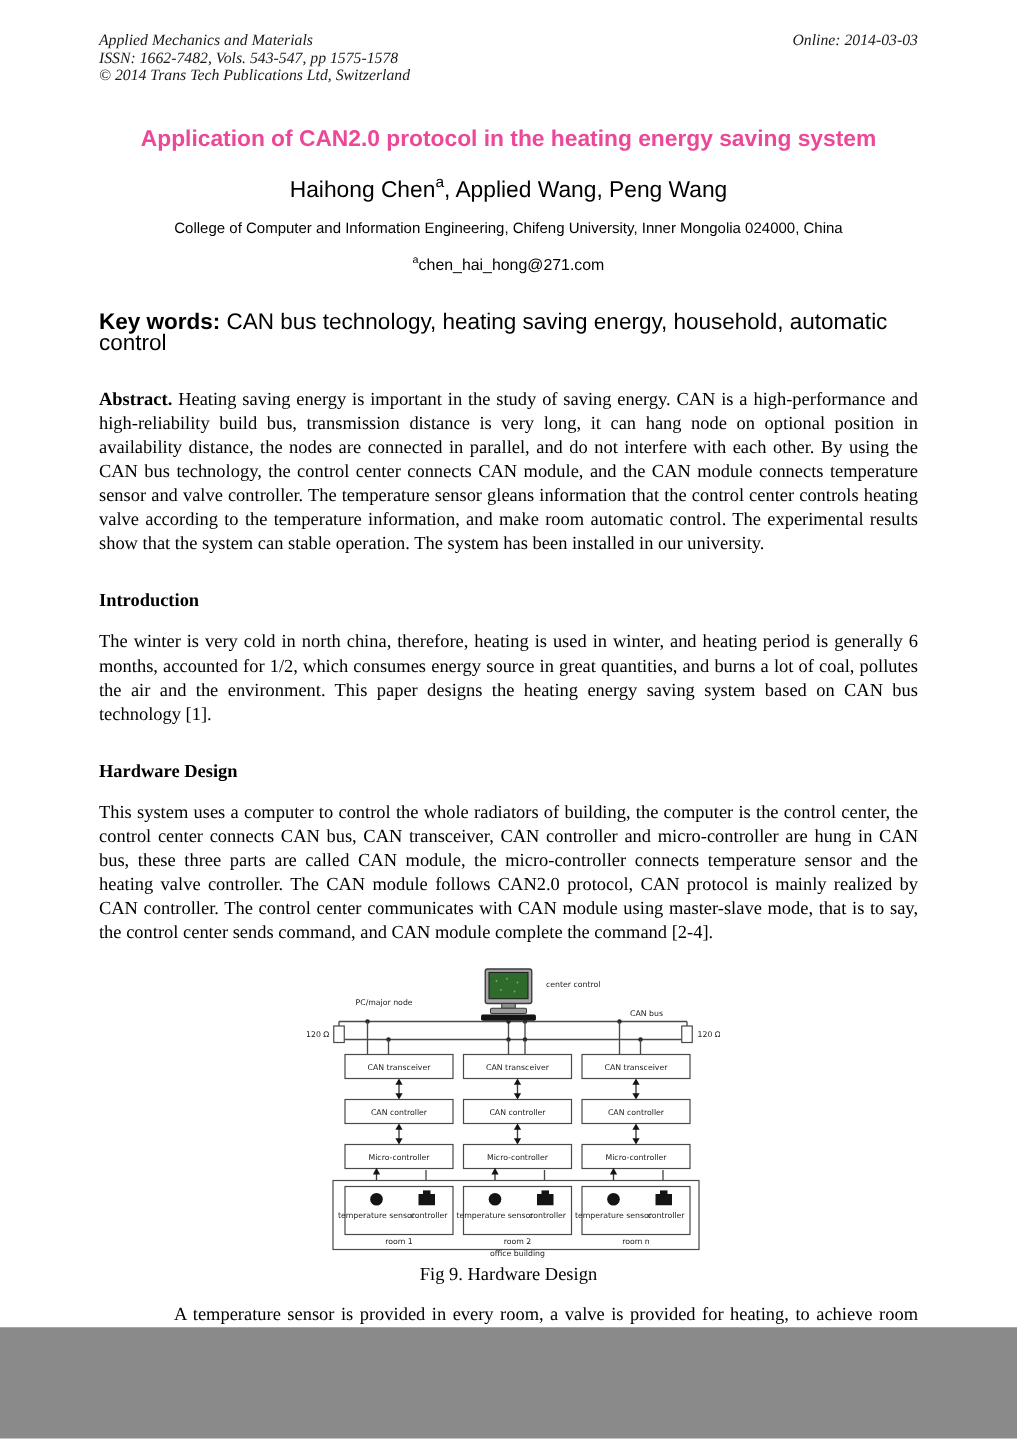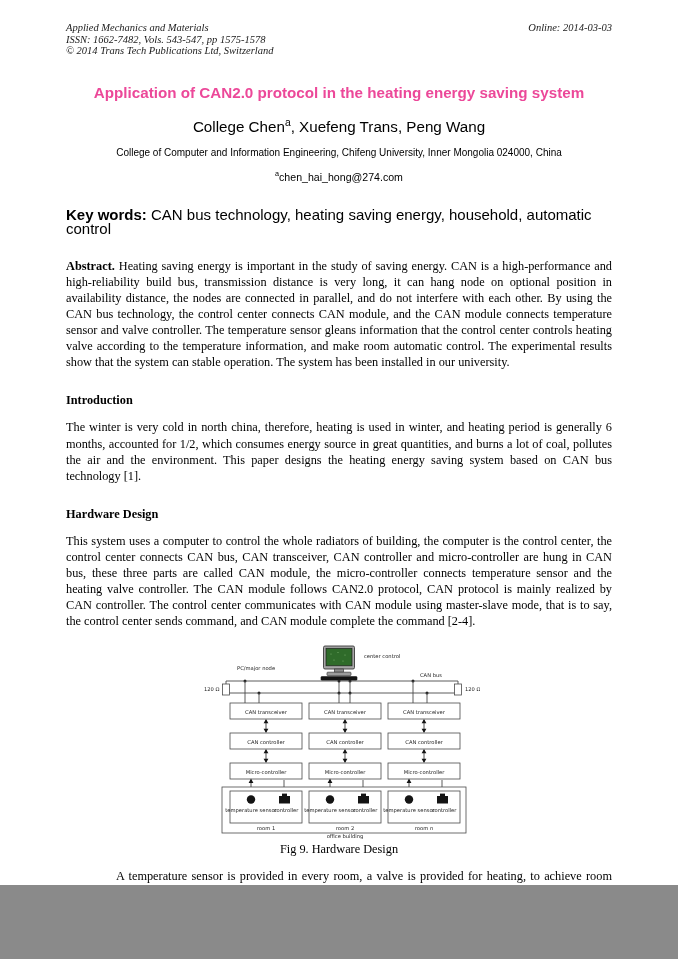--- a/index.html
+++ b/index.html
@@ -159,27 +159,27 @@
     <div class="jhead">
       <span class="left">Applied Mechanics and Materials</span>
       <span class="left">ISSN: 1662-7482, Vols. 543-547, pp 1575-1578</span>
       <span class="left">© 2014 Trans Tech Publications Ltd, Switzerland</span>
       <span class="online">Online: 2014-03-03</span>
     </div>
 
     <div class="paper-title">Application of CAN2.0 protocol in the heating energy saving system</div>
 
     <div class="authors">
-      <span>College Chen</span><sup class="mk">a</sup><span>, Xuefeng Trans, Peng Wang</span>
+      <span>Haihong Chen</span><sup class="mk">a</sup><span>, Applied Wang, Peng Wang</span>
     </div>
 
     <div class="affiliation">College of Computer and Information Engineering, Chifeng University, Inner Mongolia 024000, China</div>
 
     <div class="email">
-      <sup class="mk">a</sup><span>chen_hai_hong@274.com</span>
+      <sup class="mk">a</sup><span>chen_hai_hong@271.com</span>
     </div>
 
     <div class="keywords">
       <b>Key words:</b>
       <span>CAN bus technology, heating saving energy, household, automatic control</span>
     </div>
 
     <div class="abstract">
       <b>Abstract.</b>
       <span>Heating saving energy is important in the study of saving energy. CAN is a high-performance and high-reliability build bus, transmission distance is very long, it can hang node on optional position in availability distance, the nodes are connected in parallel, and do not interfere with each other. By using the CAN bus technology, the control center connects CAN module, and the CAN module connects temperature sensor and valve controller. The temperature sensor gleans information that the control center controls heating valve according to the temperature information, and make room automatic control. The experimental results show that the system can stable operation. The system has been installed in our university.</span>

